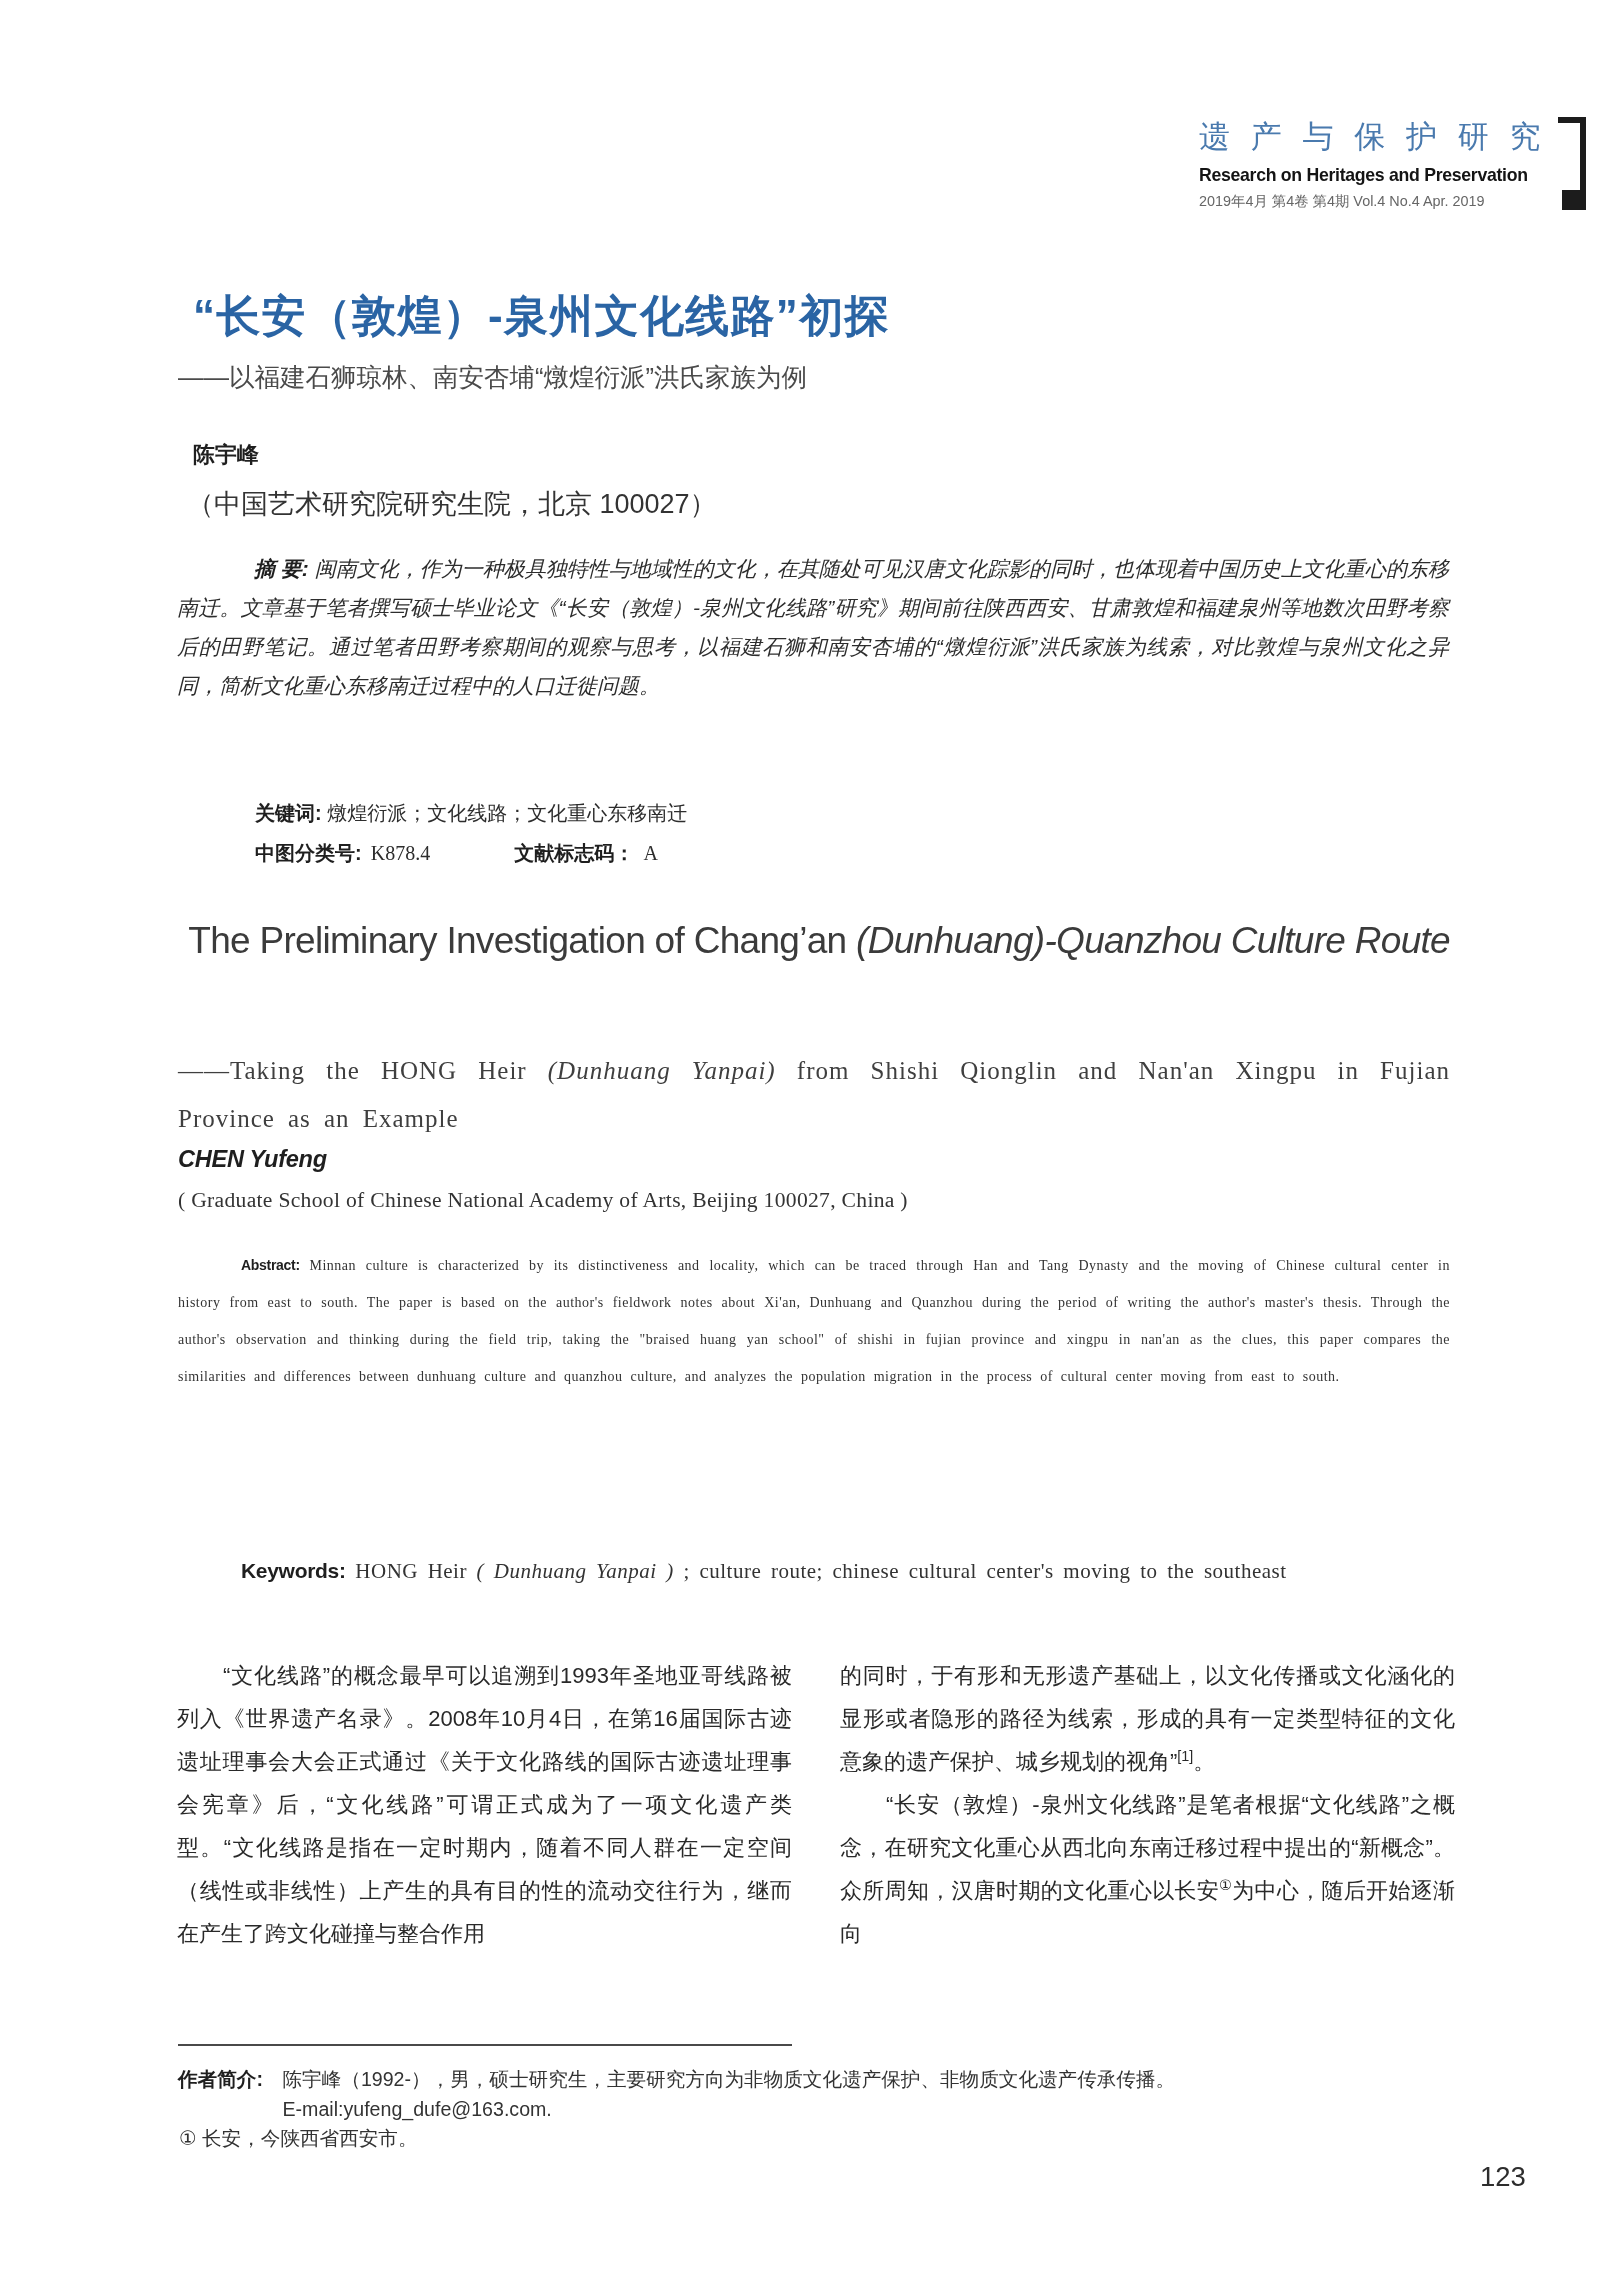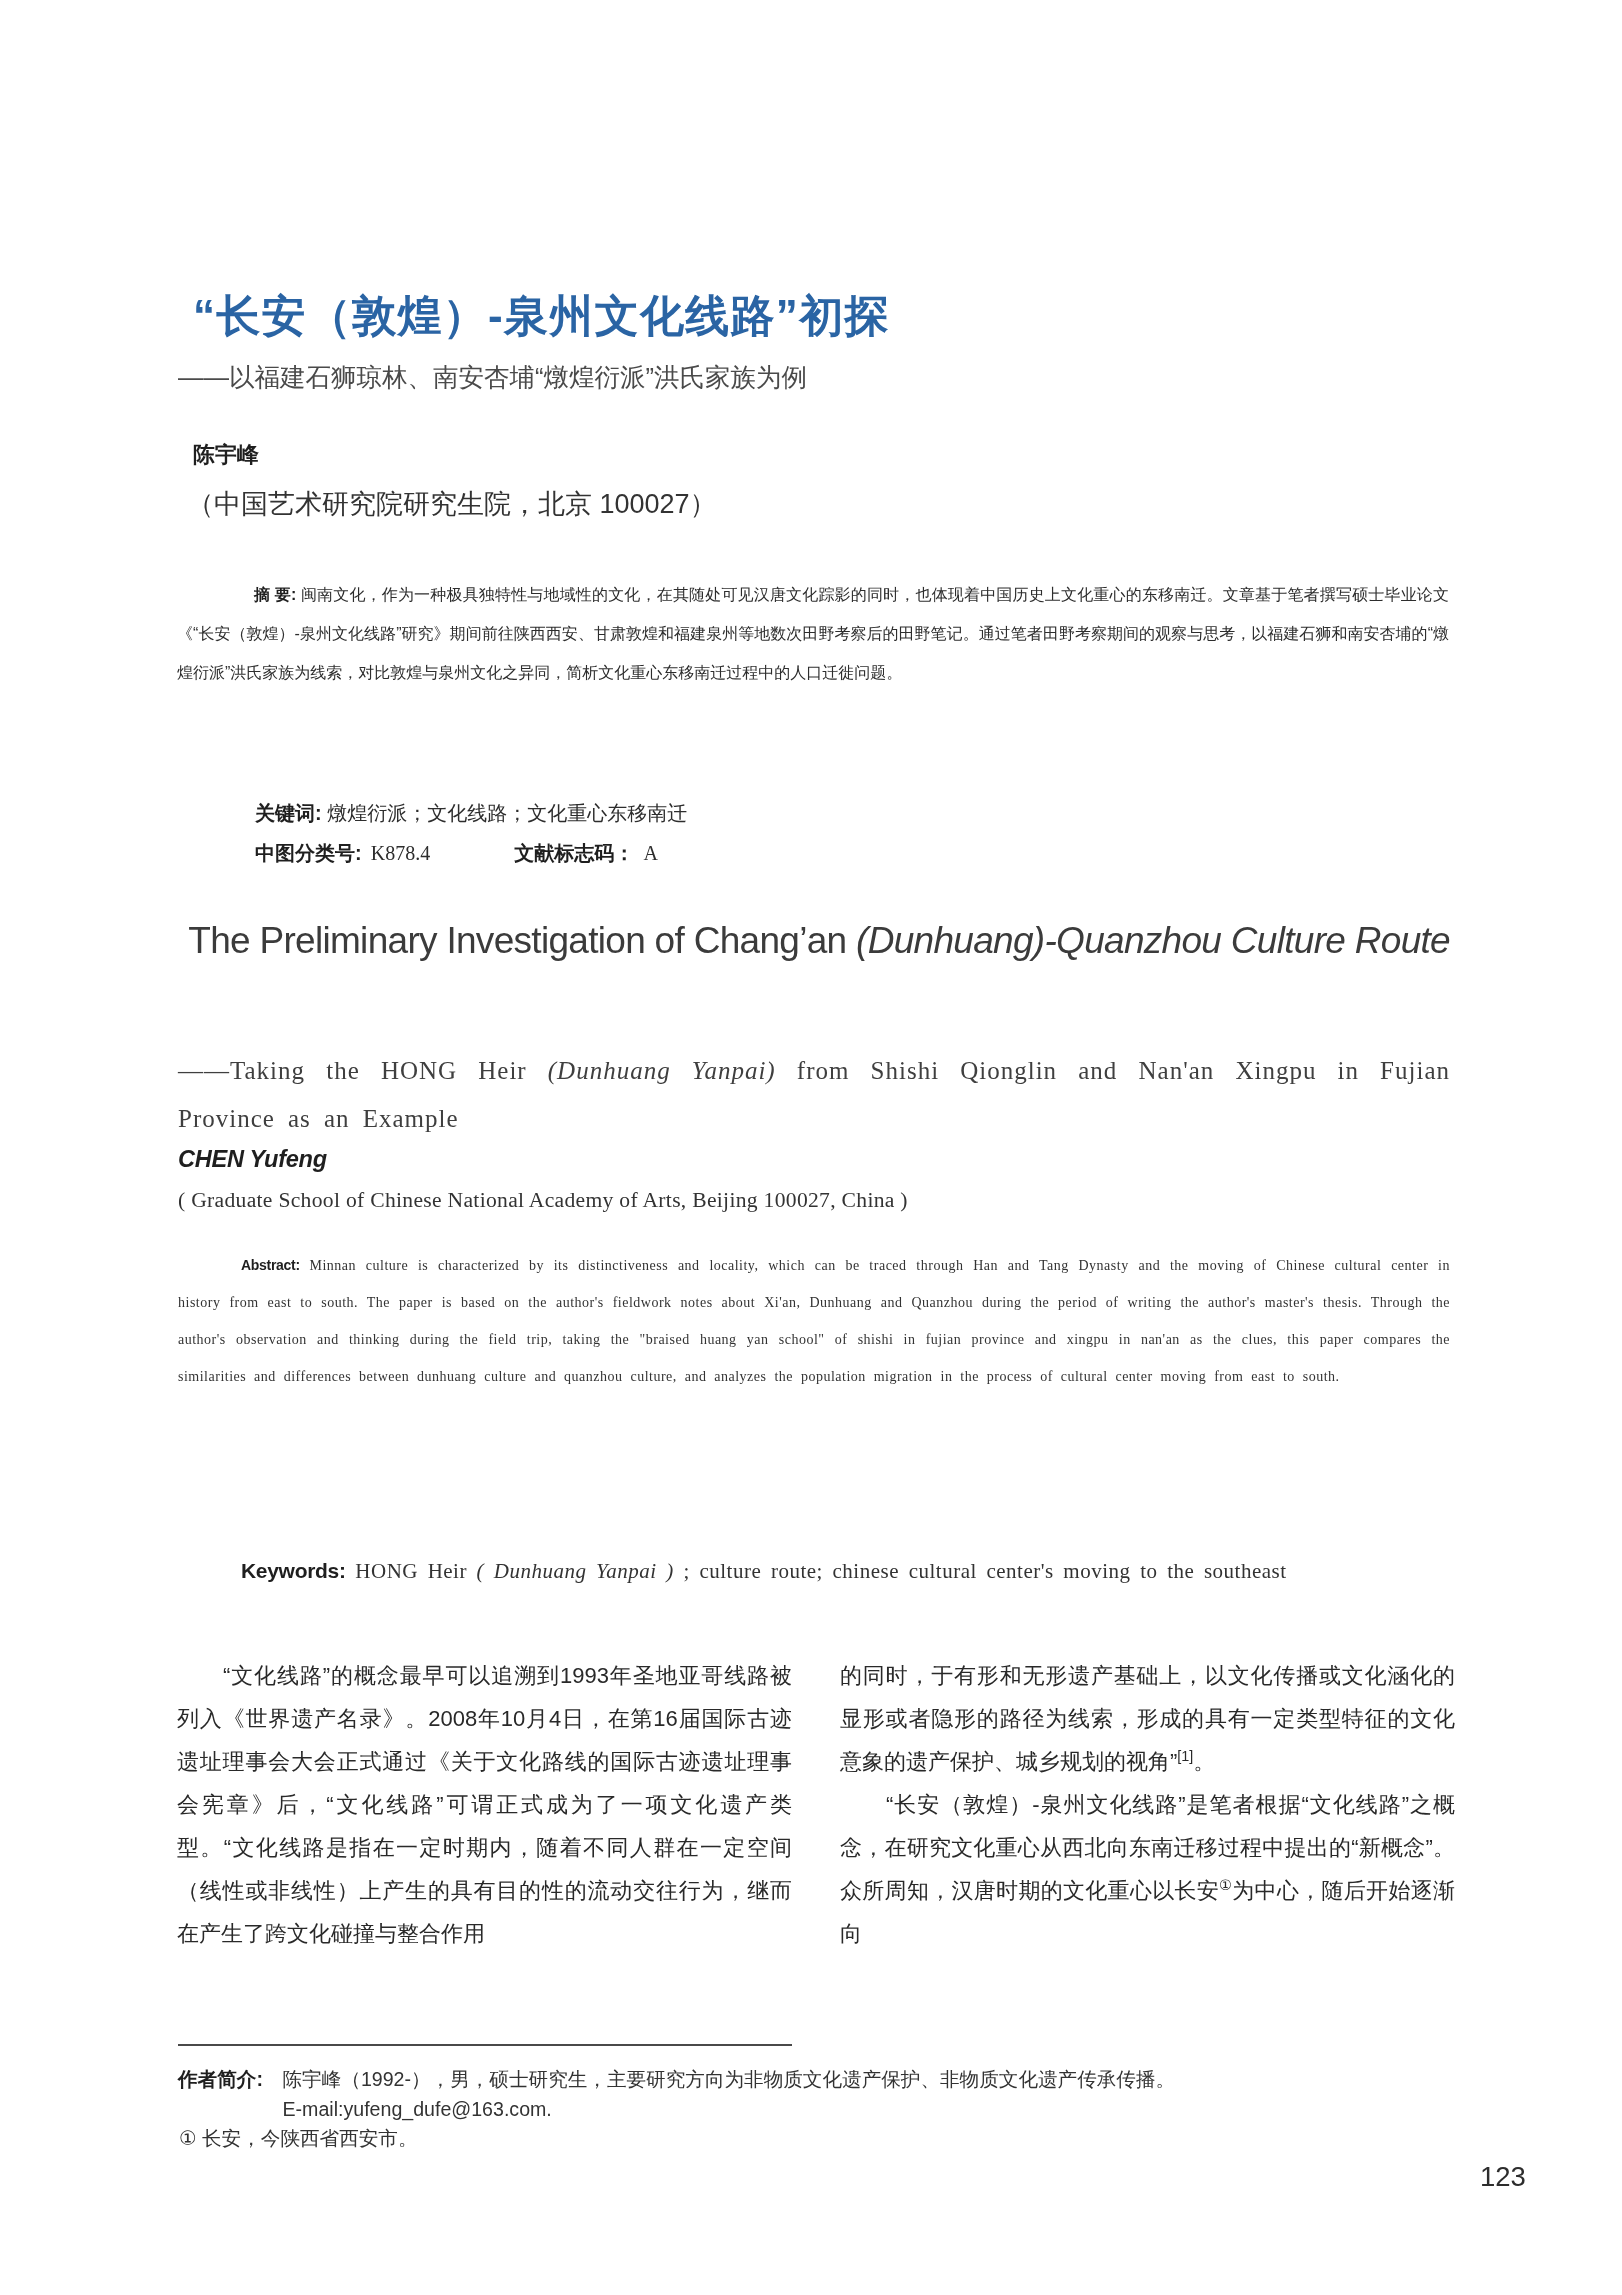--- a/index.html
+++ b/index.html
@@ -36,22 +36,22 @@
   .title-cn {
     position: absolute; top: 287px; left: 193px;
     font-size: 44px; font-weight: bold; color: #2a64a4; letter-spacing: 1.3px; white-space: nowrap;
   }
   .subtitle-cn { position: absolute; top: 360px; left: 178px; font-size: 25.5px; color: #4a4a4a; white-space: nowrap; }
   .author-cn { position: absolute; top: 440px; left: 193px; font-size: 22px; font-weight: bold; color: #1f1f1f; }
   .affil-cn { position: absolute; top: 486px; left: 187px; font-size: 27px; color: #333333; }
 
   
   .abstract-cn {
-    position: absolute; top: 575px; left: 177px; width: 1272px;
-    font-size: 16px; line-height: 39px; text-align: justify; text-indent: 77px; color: #2d2d2d;
+    position: absolute; top: 549px; left: 177px; width: 1272px;
+    font-size: 21px; line-height: 39px; text-align: justify; text-indent: 77px; color: #2d2d2d; font-style: italic;
   }
   .lbl { font-weight: bold; color: #1f1f1f; }
   .keywords-cn { position: absolute; top: 800px; left: 255px; font-size: 20px; color: #2d2d2d; }
   .clc-line { position: absolute; top: 840px; left: 255px; font-size: 20px; color: #2d2d2d; }
   .clc-value { font-family: "Liberation Serif", "DejaVu Serif", serif; margin-left: 9.2px; }
   .doc-label { margin-left: 84px; }
 
   
   .title-en {
     position: absolute; top: 911px; left: 178px; width: 1272px;
@@ -102,20 +102,28 @@
   .bio-label { font-weight: bold; white-space: nowrap; margin-right: 19.6px; color: #1f1f1f; }
   .bio-line { margin: 0; }
   .footnote { position: absolute; top: 2125px; left: 179px; font-size: 19.6px; color: #333333; }
   .page-num { position: absolute; top: 2161px; left: 1480px; font-size: 27.5px; color: #2d2d2d; }
 </style>
 </head>
 <body>
 
 <div class="page">
 
+  <div class="journal-header">
+    <div class="jh-text">
+      <div class="jh-cn">遗 产 与 保 护 研 究</div>
+      <div class="jh-en">Research on Heritages and Preservation</div>
+      <div class="jh-date">2019年4月  第4卷  第4期  Vol.4  No.4  Apr. 2019</div>
+    </div>
+    <div class="jh-bracket"></div>
+  </div>
 
   <h1 class="title-cn" style="margin:0;">“长安（敦煌）-泉州文化线路”初探</h1>
   <div class="subtitle-cn">——以福建石狮琼林、南安杏埔“燉煌衍派”洪氏家族为例</div>
   <div class="author-cn">陈宇峰</div>
   <div class="affil-cn">（中国艺术研究院研究生院，北京 100027）</div>
 
   <div class="abstract-cn">
     <span class="lbl">摘  要:</span><span> 闽南文化，作为一种极具独特性与地域性的文化，在其随处可见汉唐文化踪影的同时，也体现着中国历史上文化重心的东移南迁。文章基于笔者撰写硕士毕业论文《“长安（敦煌）-泉州文化线路”研究》期间前往陕西西安、甘肃敦煌和福建泉州等地数次田野考察后的田野笔记。通过笔者田野考察期间的观察与思考，以福建石狮和南安杏埔的“燉煌衍派”洪氏家族为线索，对比敦煌与泉州文化之异同，简析文化重心东移南迁过程中的人口迁徙问题。</span>
   </div>
   <div class="keywords-cn">

